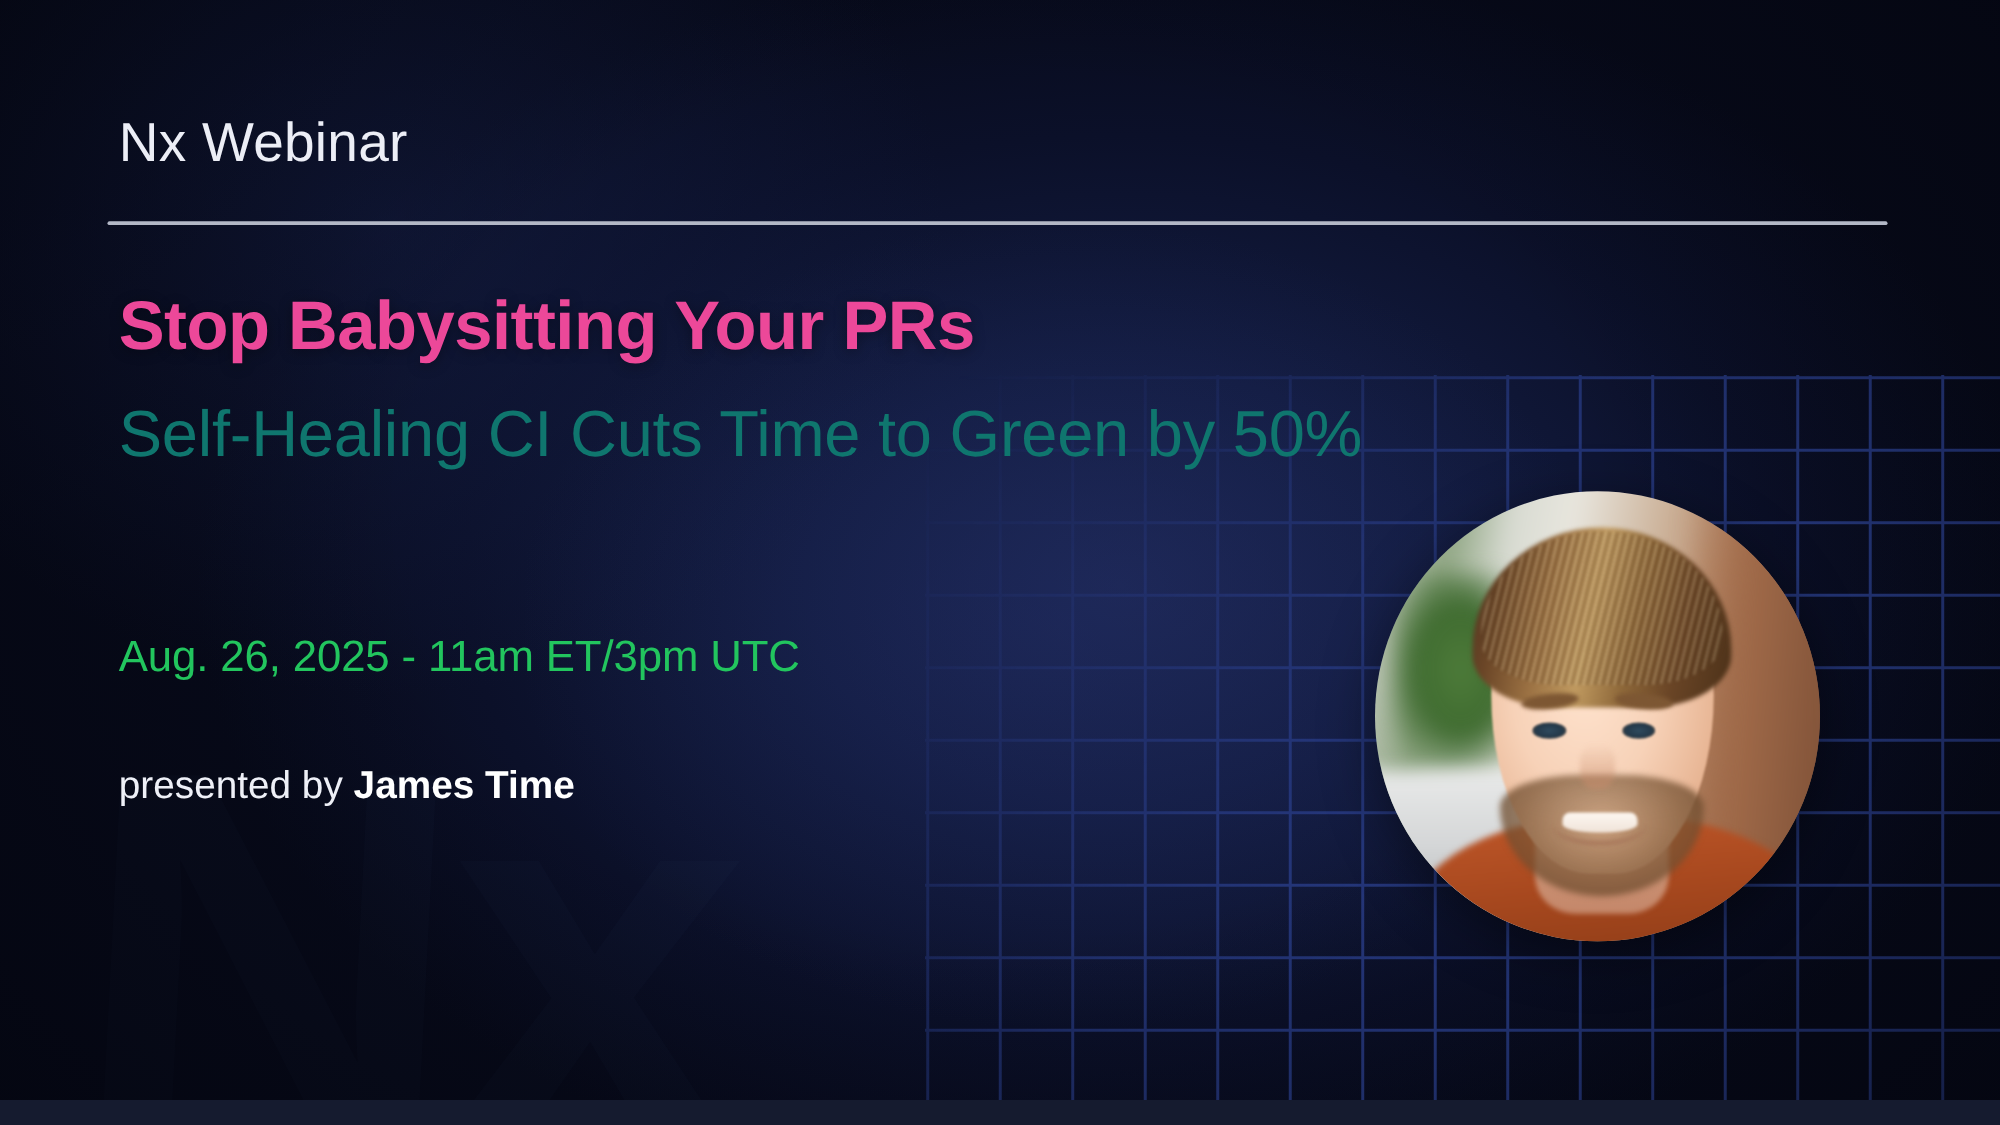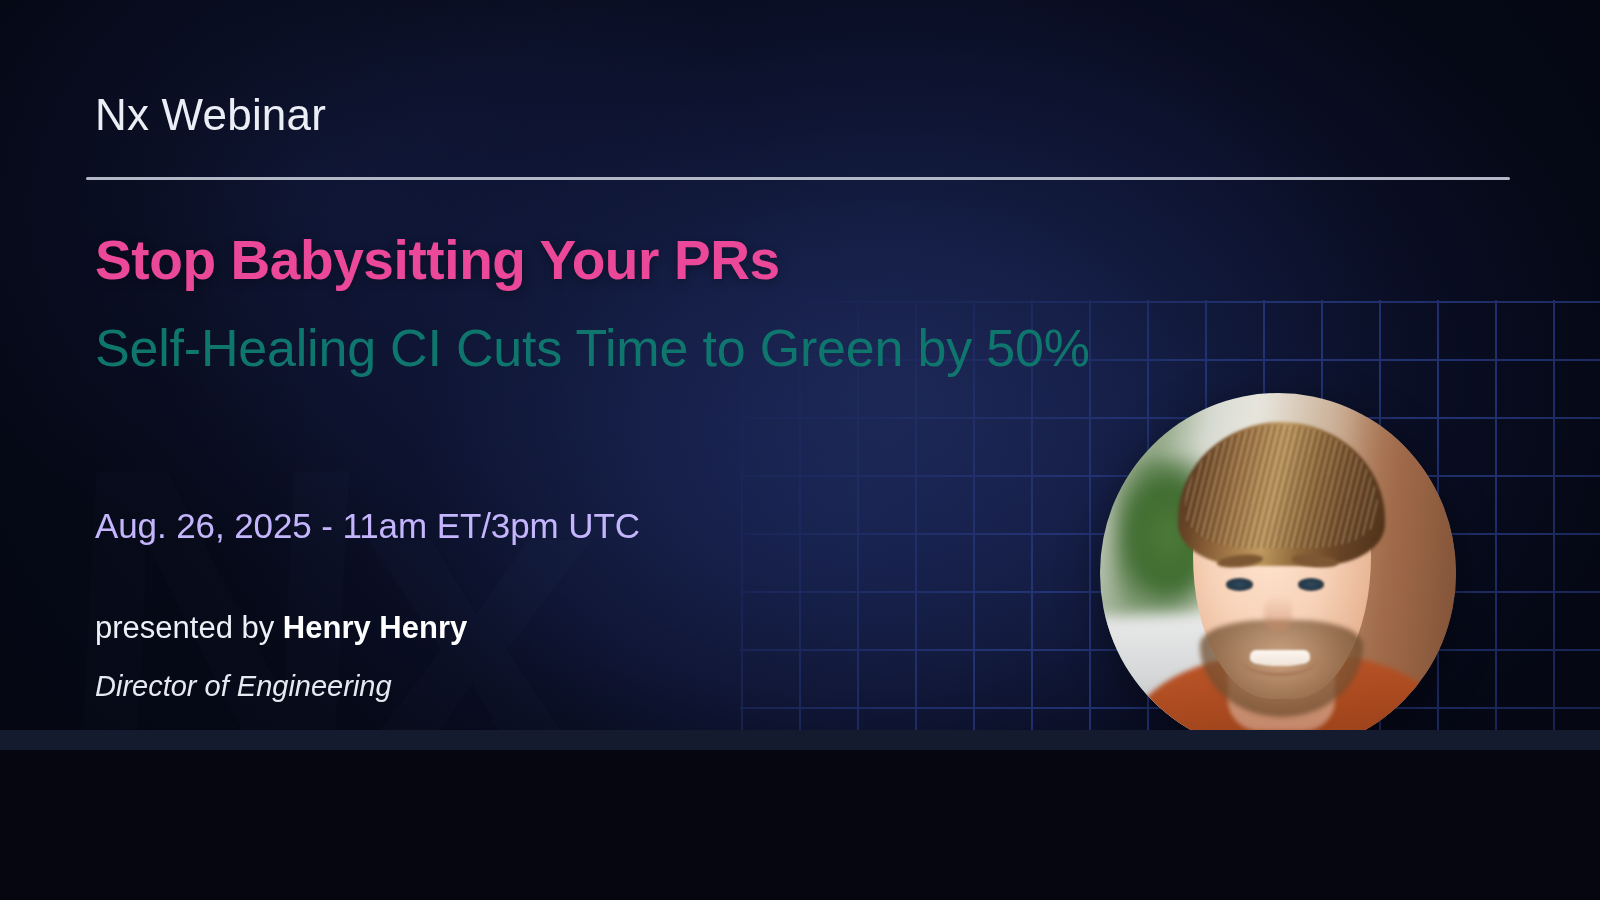--- a/index.html
+++ b/index.html
@@ -6,21 +6,21 @@
 
   html, body {
     width:1600px; height:900px;
     overflow:hidden;
     background:#05060f;
     font-family:"Liberation Sans", sans-serif;
   }
 
   .slide {
     position:relative;
-    width:1600px; height:750px;
+    width:1600px; height:900px;
     overflow:hidden;
     background:#070a1a;
   }
 
   
   .bg-base {
     position:absolute; inset:0;
     background:
       radial-gradient(ellipse 900px 620px at 56% 52%, #1b2550 0%, #131c41 28%, #0b1029 58%, #070a1a 82%),
       linear-gradient(135deg, #080b1c 0%, #0a0e22 45%, #05070f 100%);
@@ -96,21 +96,21 @@
     position:absolute; left:95px; top:312px;
     width:1000px;
     font-size:52px; font-weight:300; line-height:73px;
     letter-spacing:-.2px;
     color:#0f766e;
   }
 
   .datetime {
     position:absolute; left:95px; top:506px;
     font-size:35px; font-weight:300; letter-spacing:-.1px;
-    color:#c4b5fd;
+    color:#22c55e;
     white-space:nowrap;
   }
 
   .presenter {
     position:absolute; left:95px; top:610px;
     font-size:31px; font-weight:300;
     color:#eef0f7;
     white-space:nowrap;
   }
   .presenter .name { font-weight:700; color:#ffffff; }
@@ -278,23 +278,22 @@
   <div class="bg-vignette"></div>
 
   <div class="eyebrow">Nx Webinar</div>
   <div class="divider"></div>
 
   <h1 class="title">Stop Babysitting Your PRs</h1>
   <h2 class="subtitle">Self-Healing CI Cuts Time to Green by 50%</h2>
   <div class="datetime">Aug. 26, 2025 - 11am ET/3pm UTC</div>
 
   <div class="presenter">
-    <span>presented by </span><span class="name">Henry Henry</span>
+    <span>presented by </span><span class="name">James Time</span>
   </div>
-  <div class="role">Director of Engineering</div>
 
   <div class="headshot">
     <div class="hs-bg"></div>
     <div class="hs-plant"></div>
     <div class="hs-shelf"></div>
     <div class="hs-wall"></div>
     <div class="hs-jacket"></div>
     <div class="hs-neck"></div>
     <div class="hs-face"></div>
     <div class="hs-beard"></div>

